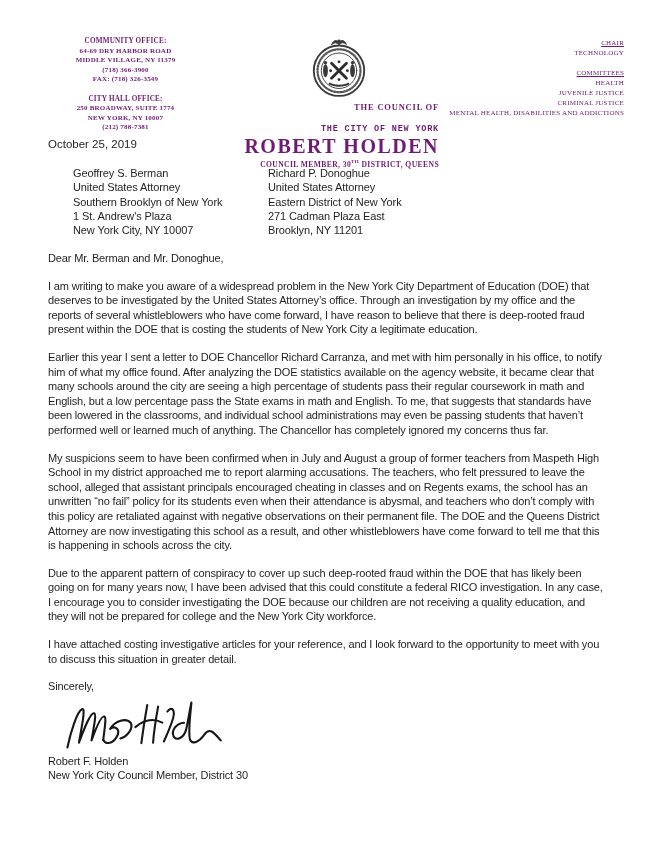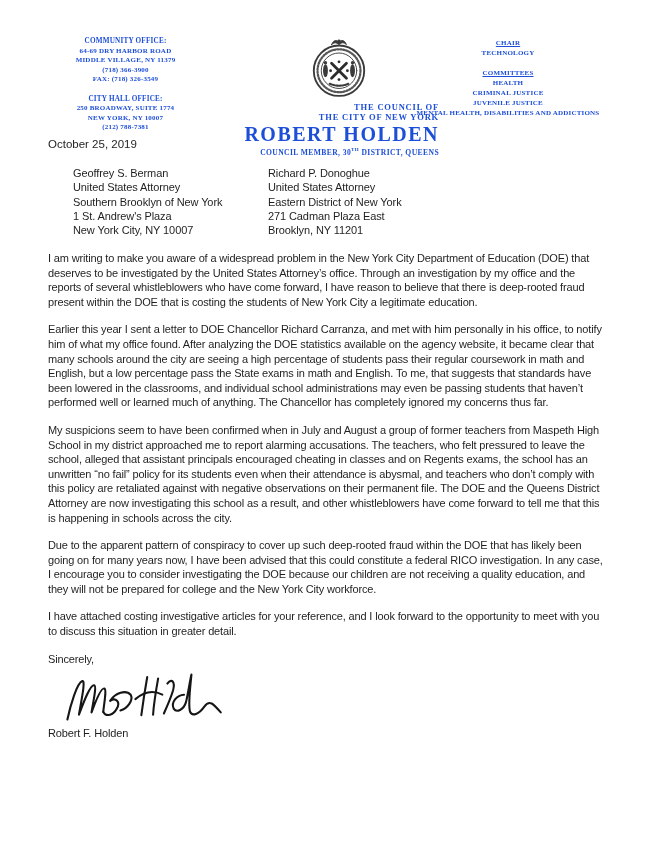--- a/index.html
+++ b/index.html
@@ -6,31 +6,31 @@
   html,body { background:#ffffff; }
   .page {
     position:relative;
     width:650px; height:841px;
     background:#ffffff;
     font-family:"Liberation Sans", sans-serif;
     color:#1f1f1f;
     overflow:hidden;
   }
   
-  .letterhead { position:absolute; top:0; left:0; width:650px; height:155px; font-family:"Liberation Serif", serif; color:#1d4ed8; }
+  .letterhead { position:absolute; top:0; left:0; width:650px; height:155px; font-family:"Liberation Serif", serif; color:#701a75; }
   .office-block {
     position:absolute; top:37px; left:48px; width:155px;
     text-align:center; font-size:7px; line-height:9.5px; font-weight:bold;
     letter-spacing:0.2px;
   }
   .office-title { font-size:7.2px; }
   .block-gap { margin-top:10px; }
   .chair-block {
     position:absolute; top:38px; left:392px; width:232px;
-    text-align:center; font-size:7px; line-height:10px; font-weight:bold;
+    text-align:right; font-size:7px; line-height:10px; font-weight:normal;
     letter-spacing:0.2px;
   }
   .u { text-decoration:underline; }
   .center-block { position:absolute; top:35px; left:239px; width:200px; text-align:right; }
   .seal { display:block; margin:0 auto; width:56px; height:64px; }
   .org-line { font-size:8.5px; line-height:10px; font-weight:bold; letter-spacing:0.8px; margin-top:3px; }
   .member-name { font-size:20px; line-height:22px; font-weight:bold; letter-spacing:1.5px; margin-top:1px; white-space:nowrap; }
   .member-title { font-size:7.6px; line-height:9px; font-weight:bold; letter-spacing:0.4px; white-space:nowrap; }
   .member-title sup { font-size:5px; vertical-align:super; }
   
@@ -89,32 +89,32 @@
 
           <circle cx="30" cy="27.5" r="1.5" fill="#2c2c2c" stroke="none"></circle>
           <circle cx="30" cy="46.5" r="1.5" fill="#2c2c2c" stroke="none"></circle>
           <circle cx="21" cy="37" r="1.5" fill="#2c2c2c" stroke="none"></circle>
           <circle cx="39" cy="37" r="1.5" fill="#2c2c2c" stroke="none"></circle>
 
           <path d="M20,51 Q30,55 40,51" stroke-width="2.2" stroke-dasharray="2,1.3"></path>
         </g>
       </svg>
       <div class="org-line">THE COUNCIL OF</div>
-      <div class="org-line" style="margin-top:0;">THE CITY OF NEW YORK</div>
+      <div class="org-line" style="margin-top:12px;font-family:Liberation Mono, monospace;">THE CITY OF NEW YORK</div>
       <div class="member-name">ROBERT HOLDEN</div>
       <div class="member-title"><span>COUNCIL MEMBER, 30</span><sup>TH</sup><span> DISTRICT, QUEENS</span></div>
     </div>
 
     <div class="chair-block">
       <div class="u">CHAIR</div>
       <div>TECHNOLOGY</div>
       <div class="u block-gap">COMMITTEES</div>
       <div>HEALTH</div>
+      <div>JUVENILE JUSTICE</div>
       <div>CRIMINAL JUSTICE</div>
-      <div>JUVENILE JUSTICE</div>
       <div>MENTAL HEALTH, DISABILITIES AND ADDICTIONS</div>
     </div>
   </div>
 
   <div class="date-line">October 25, 2019</div>
 
   <div class="recipients">
     <div class="recipient">
       <div>Geoffrey S. Berman</div>
       <div>United States Attorney</div>
@@ -125,20 +125,21 @@
     <div class="recipient">
       <div>Richard P. Donoghue</div>
       <div>United States Attorney</div>
       <div>Eastern District of New York</div>
       <div>271 Cadman Plaza East</div>
       <div>Brooklyn, NY 11201</div>
     </div>
   </div>
 
   <div class="body-flow">
+    <p>Dear Mr. Berman and Mr. Donoghue,</p>
     <p>I am writing to make you aware of a widespread problem in the New York City Department of Education (DOE) that deserves to be investigated by the United States Attorney’s office. Through an investigation by my office and the reports of several whistleblowers who have come forward, I have reason to believe that there is deep-rooted fraud present within the DOE that is costing the students of New York City a legitimate education.</p>
     <p>Earlier this year I sent a letter to DOE Chancellor Richard Carranza, and met with him personally in his office, to notify him of what my office found. After analyzing the DOE statistics available on the agency website, it became clear that many schools around the city are seeing a high percentage of students pass their regular coursework in math and English, but a low percentage pass the State exams in math and English. To me, that suggests that standards have been lowered in the classrooms, and individual school administrations may even be passing students that haven’t performed well or learned much of anything. The Chancellor has completely ignored my concerns thus far.</p>
     <p>My suspicions seem to have been confirmed when in July and August a group of former teachers from Maspeth High School in my district approached me to report alarming accusations. The teachers, who felt pressured to leave the school, alleged that assistant principals encouraged cheating in classes and on Regents exams, the school has an unwritten “no fail” policy for its students even when their attendance is abysmal, and teachers who don’t comply with this policy are retaliated against with negative observations on their permanent file. The DOE and the Queens District Attorney are now investigating this school as a result, and other whistleblowers have come forward to tell me that this is happening in schools across the city.</p>
     <p>Due to the apparent pattern of conspiracy to cover up such deep-rooted fraud within the DOE that has likely been going on for many years now, I have been advised that this could constitute a federal RICO investigation. In any case, I encourage you to consider investigating the DOE because our children are not receiving a quality education, and they will not be prepared for college and the New York City workforce.</p>
     <p>I have attached costing investigative articles for your reference, and I look forward to the opportunity to meet with you to discuss this situation in greater detail.</p>
     <p>Sincerely,</p>
 
     <div class="signature-wrap">
       <svg class="signature-svg" viewBox="0 0 190 62" aria-hidden="true">
         <g stroke="#161616" stroke-width="2.3" fill="none" stroke-linecap="round" stroke-linejoin="round">
@@ -147,15 +148,16 @@
           <path d="M96,10 C93,24 90,40 88,52"></path>
           <path d="M82,34 C92,26 103,25 112,30"></path>
           <path d="M108,12 C105,26 102,42 101,52"></path>
           <path d="M118,18 C123,12 127,16 124,26 C121,35 116,45 113,51"></path>
           <path d="M136,31 C128,31 121,39 124,46 C127,51 135,48 138,39 C141,28 143,16 145,9 C143,24 140,42 142,50 C144,56 152,53 158,45 C164,37 168,42 176,52"></path>
         </g>
       </svg>
     </div>
 
     <div class="signer">Robert F. Holden</div>
+    <div class="signer">New York City Council Member, District 30</div>
   </div>
 
 </div>
 
 </body></html>

